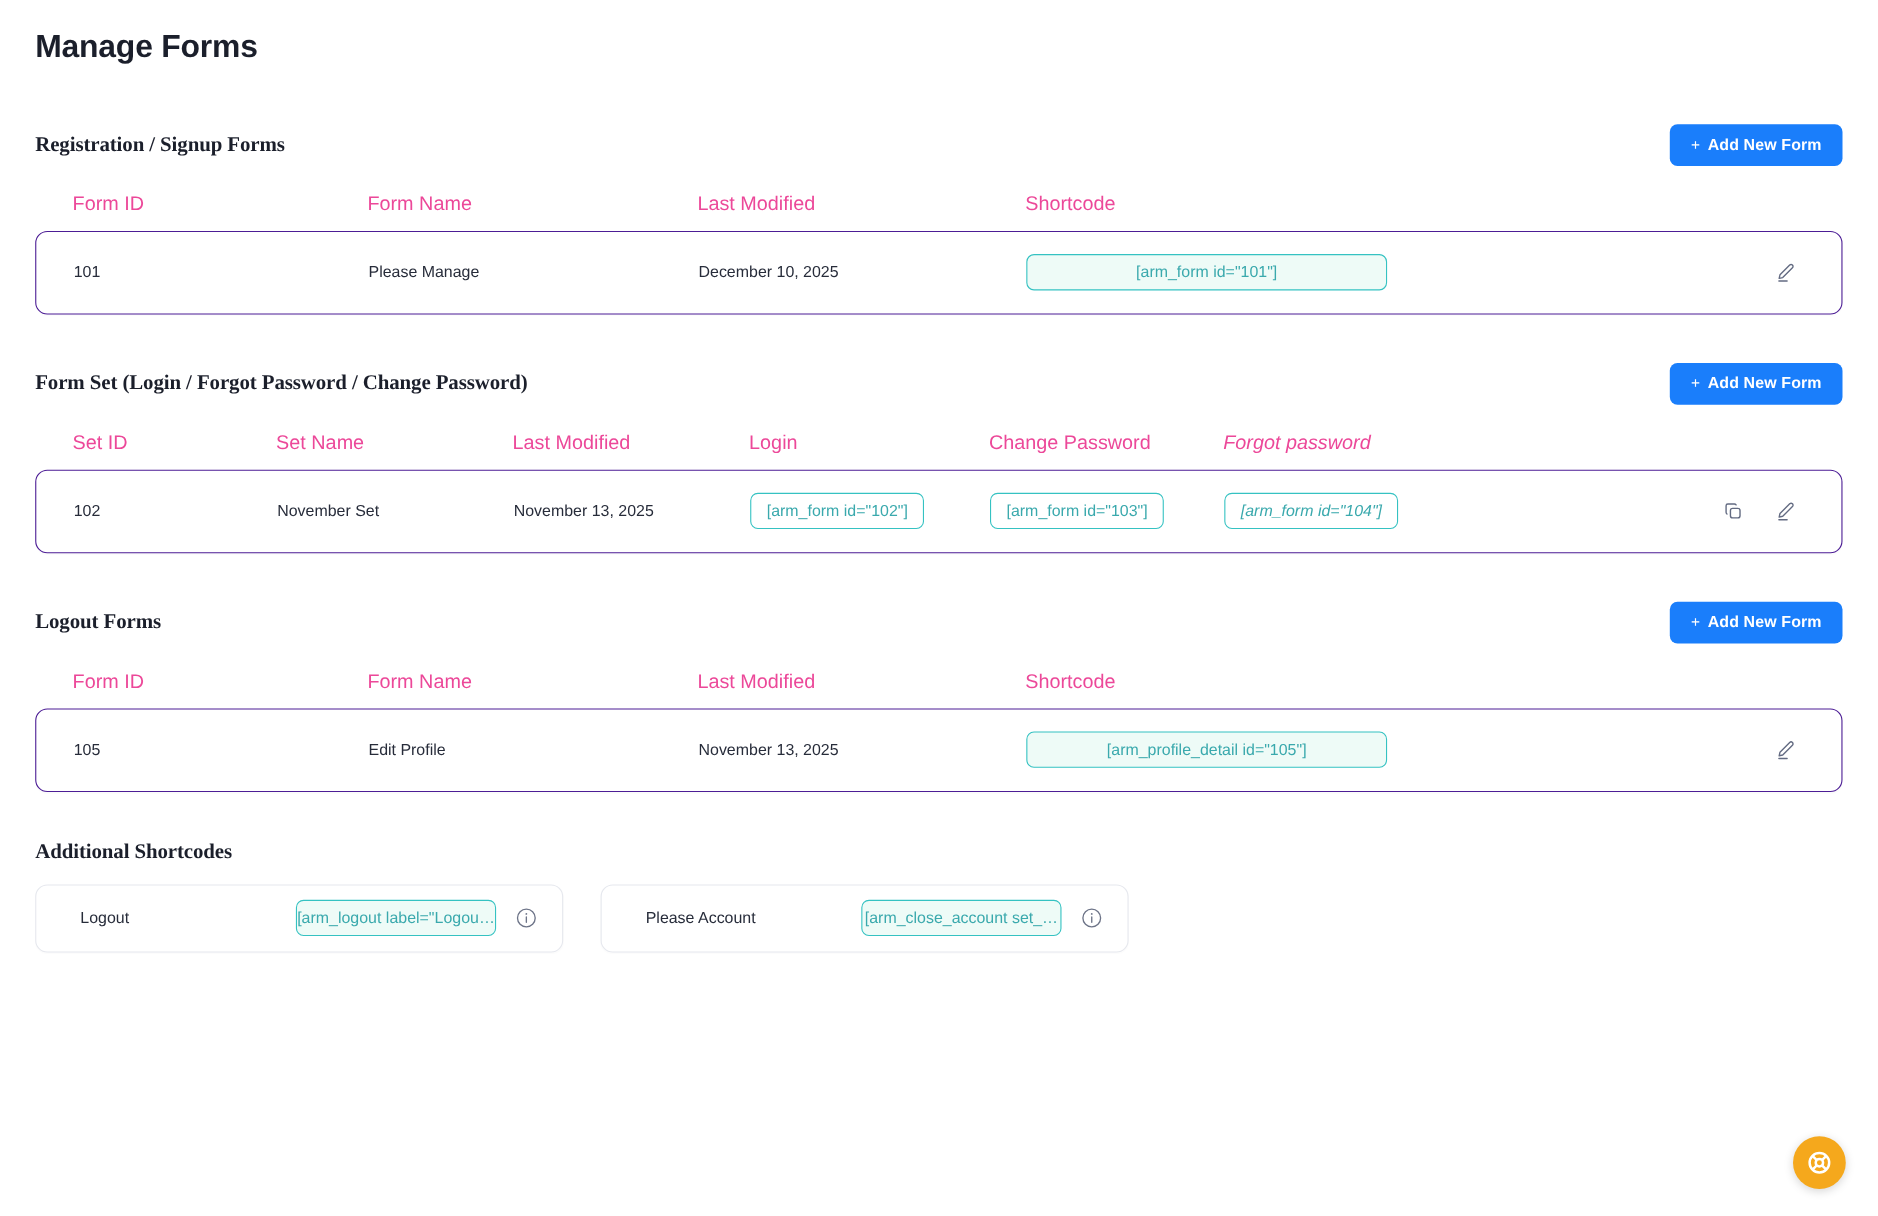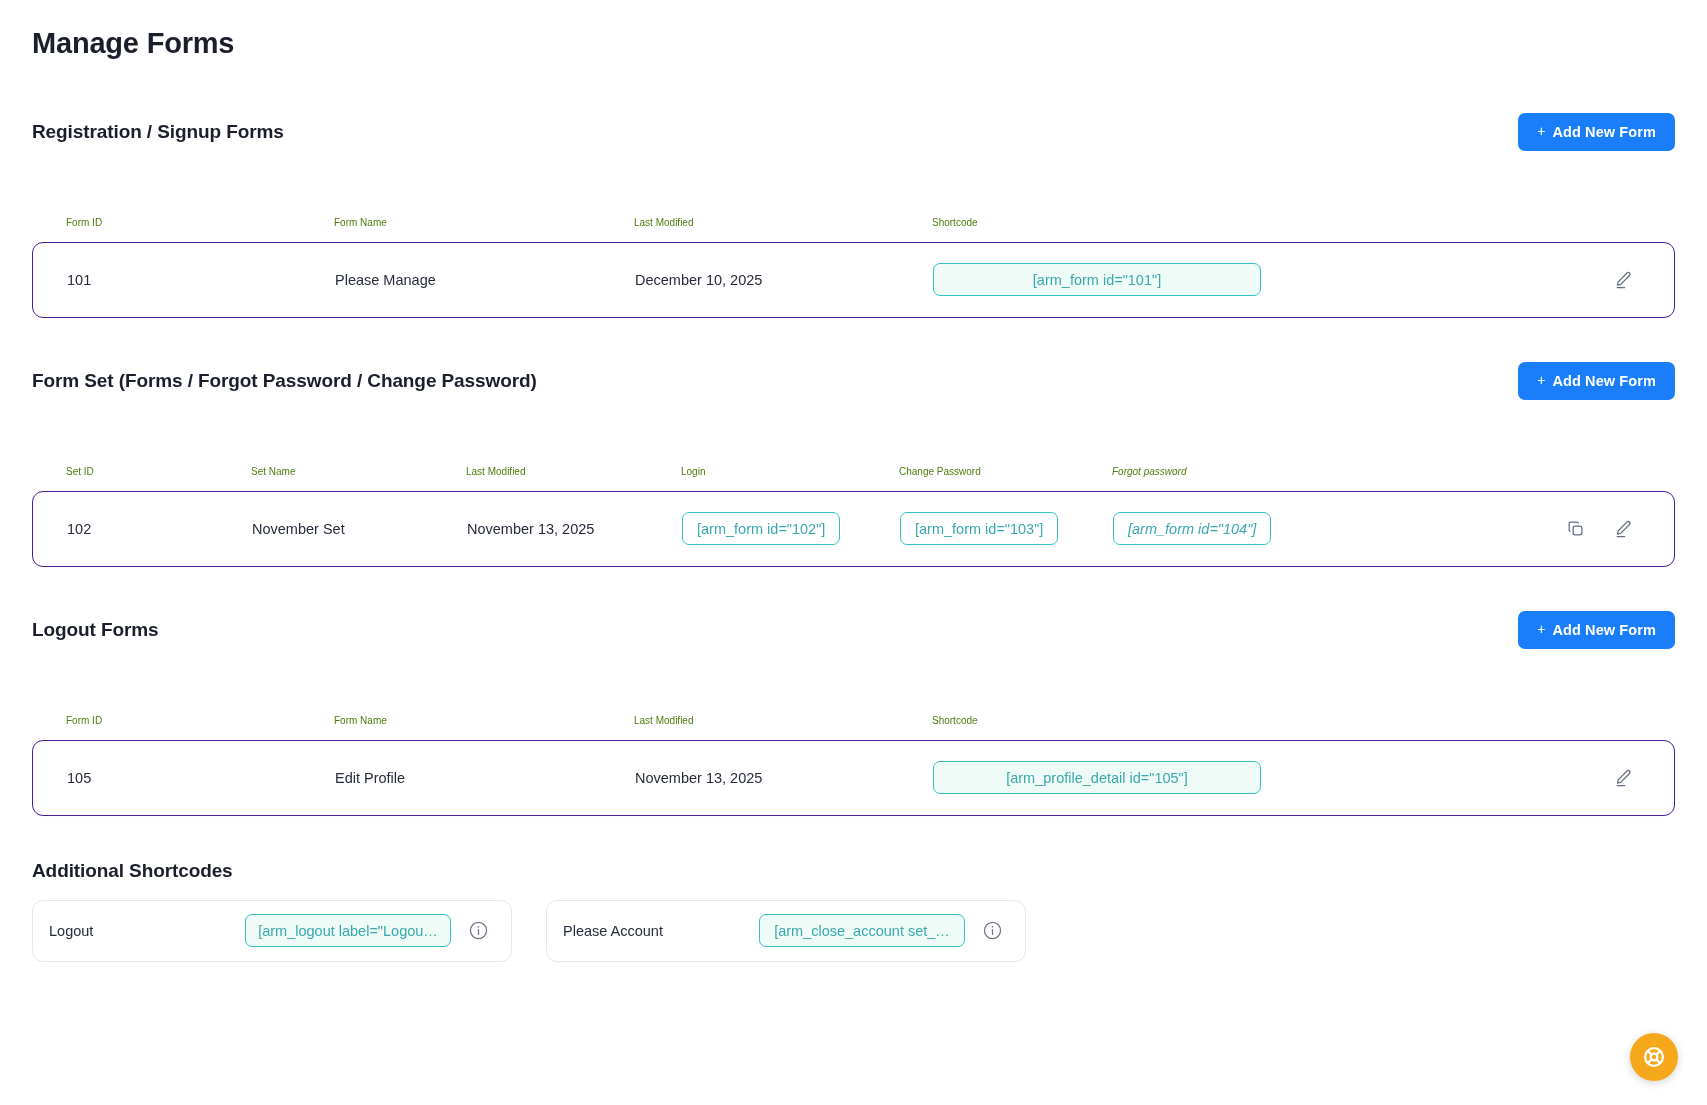--- a/index.html
+++ b/index.html
@@ -40,20 +40,21 @@
     display: flex;
     align-items: center;
     justify-content: space-between;
     margin-bottom: 10px;
   }
   .section-title {
     font-size: 19px;
     font-weight: bold;
     color: #1b1f2b;
     letter-spacing: -0.1px;
+    font-family: Liberation Serif, serif;
   }
   .btn-add {
     background: #1a7efb;
     color: #ffffff;
     border: none;
     border-radius: 7px;
     height: 38px;
     padding: 0 19px;
     font-size: 14.5px;
     font-weight: bold;
@@ -73,25 +74,24 @@
     top: -1px;
   }
 
   
   .tbl-head {
     display: flex;
     align-items: center;
     padding: 14px 34px 14px 34px;
   }
   .tbl-head .th {
-    font-size: 10px;
-    color: #4d7c0f;
+    font-size: 18px;
+    color: #ec4899;
     font-weight: normal;
     white-space: nowrap;
-    margin-top: 42px;
   }
   .row-card {
     border: 1px solid #4c1d95;
     border-radius: 11px;
     background: #ffffff;
     display: flex;
     align-items: center;
     padding: 0 0 0 34px;
     height: 76px;
     box-shadow: 0 1px 1px rgba(20,25,40,0.015);
@@ -163,21 +163,21 @@
     gap: 34px;
     margin-top: 18px;
   }
   .extra-card {
     border: 1px solid #e6e8ee;
     border-radius: 11px;
     background: #ffffff;
     height: 62px;
     display: flex;
     align-items: center;
-    padding: 0 22px 0 16px;
+    padding: 0 22px 0 40px;
     gap: 16px;
     box-shadow: 0 1px 1px rgba(20,25,40,0.015);
   }
   .extra-card.logout { width: 480px; }
   .extra-card.close  { width: 480px; }
   .extra-label {
     font-size: 14.5px;
     color: #272c3a;
     flex: 0 0 auto;
   }
@@ -264,21 +264,21 @@
               <path d="M16.8 3.6a2.1 2.1 0 0 1 3 3L9.2 17.2l-3.9.9.9-3.9z"></path>
               <line x1="5" y1="21" x2="14" y2="21"></line>
             </svg>
           </span>
         </div>
       </div>
     </div>
 
     <div class="section">
       <div class="section-head">
-        <div class="section-title">Form Set (Forms / Forgot Password / Change Password)</div>
+        <div class="section-title">Form Set (Login / Forgot Password / Change Password)</div>
         <button class="btn-add">
           <span class="plus">+</span>
           <span>Add New Form</span>
         </button>
       </div>
 
       <div class="tbl-head">
         <div class="th s-id">Set ID</div>
         <div class="th s-name">Set Name</div>
         <div class="th s-mod">Last Modified</div>

